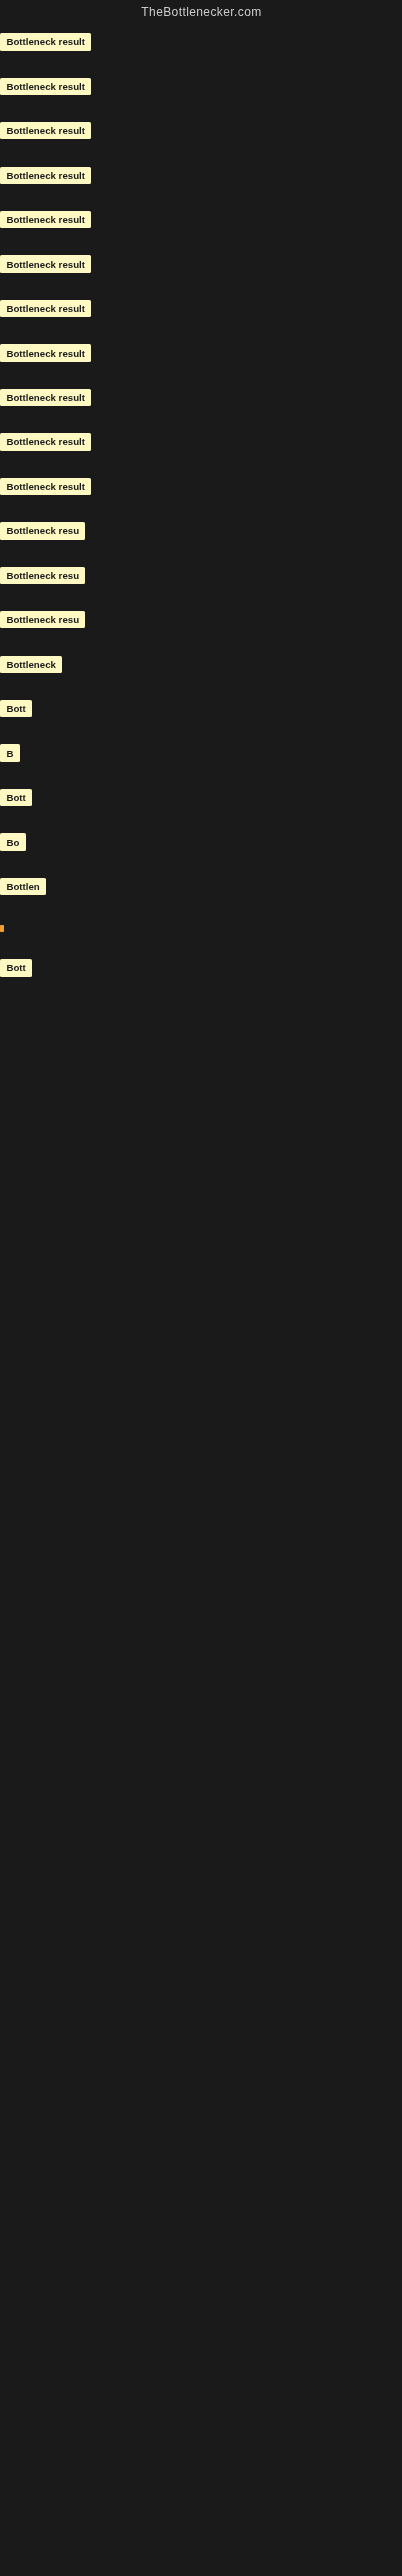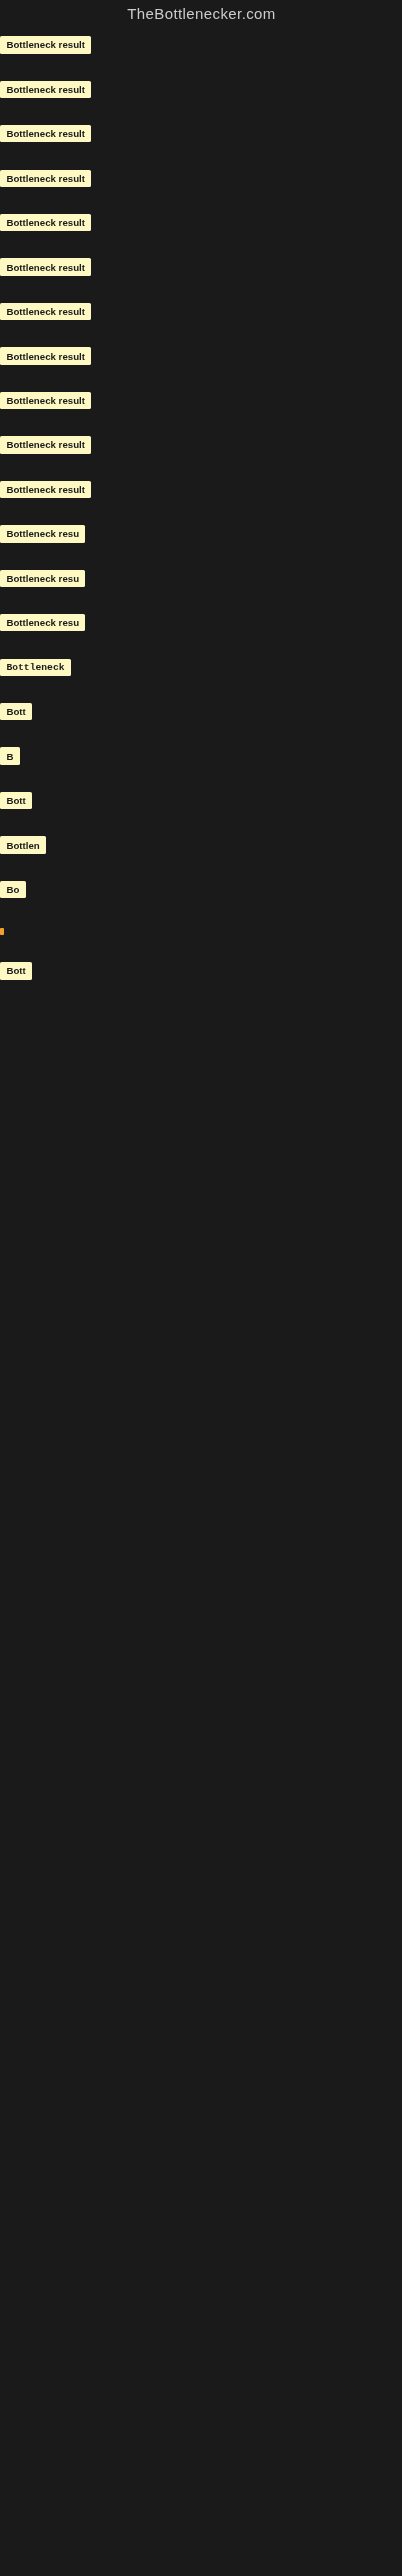--- a/index.html
+++ b/index.html
@@ -12,21 +12,21 @@
       width: 403px;
       min-height: 2576px;
       background-color: #1a1a1a;
       font-family: Arial, sans-serif;
       position: relative;
     }
 
     .site-title {
       text-align: center;
       color: #cccccc;
-      font-size: 15px;
+      font-size: 12px;
       padding: 4.8px 0 8px 0;
       letter-spacing: 0.4px;
     }
 
     .bottleneck-item {
       position: relative;
       margin-bottom: 0;
       padding: 6.4px 0 17.7px 0;
     }
 
@@ -70,26 +70,26 @@
     <div class="bottleneck-item"><div class="bottleneck-label" style="max-width: 109px;">Bottleneck result</div></div>
     <div class="bottleneck-item"><div class="bottleneck-label" style="max-width: 105px;">Bottleneck result</div></div>
     <div class="bottleneck-item"><div class="bottleneck-label" style="max-width: 109px;">Bottleneck result</div></div>
     <div class="bottleneck-item"><div class="bottleneck-label" style="max-width: 109px;">Bottleneck result</div></div>
     <div class="bottleneck-item"><div class="bottleneck-label" style="max-width: 105px;">Bottleneck result</div></div>
     <div class="bottleneck-item"><div class="bottleneck-label" style="max-width: 109px;">Bottleneck result</div></div>
     <div class="bottleneck-item"><div class="bottleneck-label" style="max-width: 109px;">Bottleneck result</div></div>
     <div class="bottleneck-item"><div class="bottleneck-label" style="max-width: 93px;">Bottleneck resu</div></div>
     <div class="bottleneck-item"><div class="bottleneck-label" style="max-width: 89px;">Bottleneck resu</div></div>
     <div class="bottleneck-item"><div class="bottleneck-label" style="max-width: 87px;">Bottleneck resu</div></div>
-    <div class="bottleneck-item"><div class="bottleneck-label" style="max-width: 74px; font-family: Liberation Mono, monospace;">Bottleneck</div></div>
+    <div class="bottleneck-item"><div class="bottleneck-label" style="max-width: 74px;">Bottleneck</div></div>
     <div class="bottleneck-item"><div class="bottleneck-label" style="max-width: 40px;">Bott</div></div>
     <div class="bottleneck-item"><div class="bottleneck-label" style="max-width: 24px;">B</div></div>
     <div class="bottleneck-item"><div class="bottleneck-label" style="max-width: 40px;">Bott</div></div>
+    <div class="bottleneck-item"><div class="bottleneck-label" style="max-width: 31px;">Bo</div></div>
     <div class="bottleneck-item"><div class="bottleneck-label" style="max-width: 56px;">Bottlen</div></div>
-    <div class="bottleneck-item"><div class="bottleneck-label" style="max-width: 31px;">Bo</div></div>
     <div class="bottleneck-item">
       <div class="bar-container">
         <div class="bar" style="width: 4px; height: 6.4px;"></div>
       </div>
     </div>
     <div class="bottleneck-item"><div class="bottleneck-label" style="max-width: 40px;">Bott</div></div>
   </div>
 
 
 </body></html>

